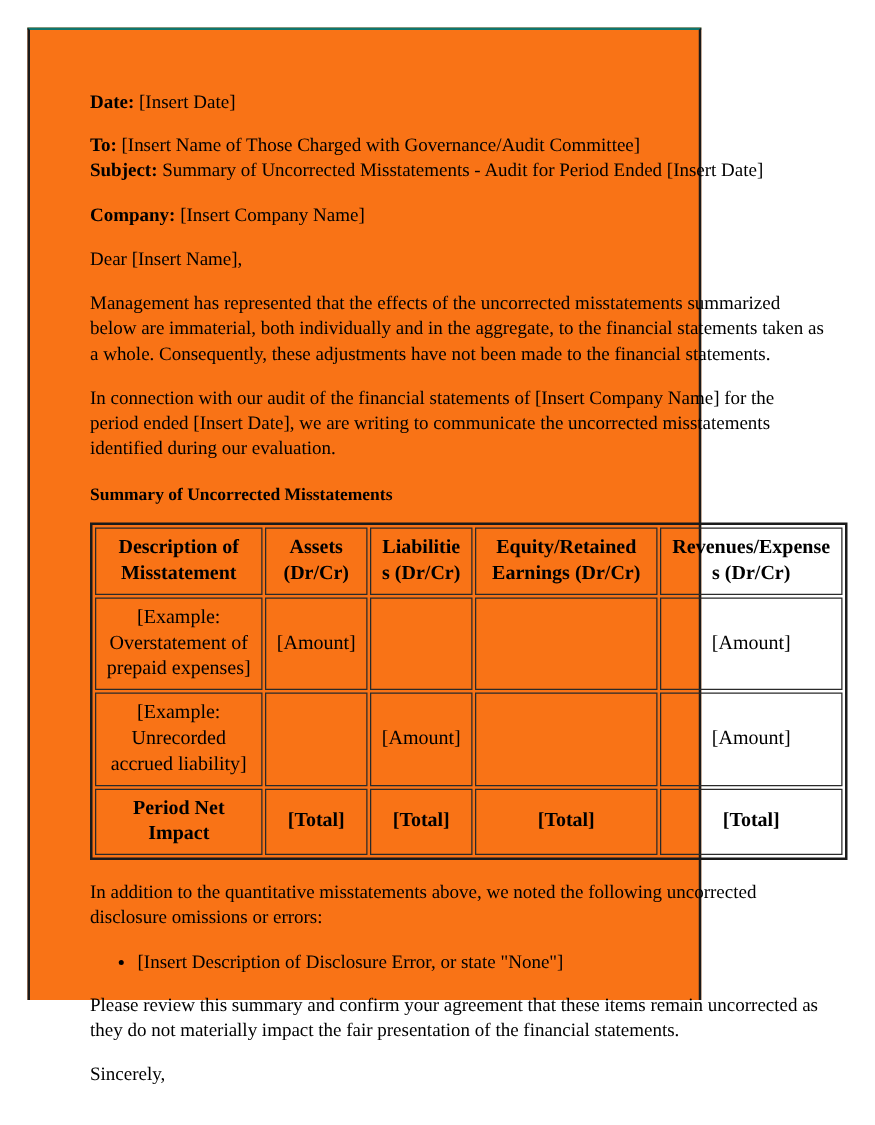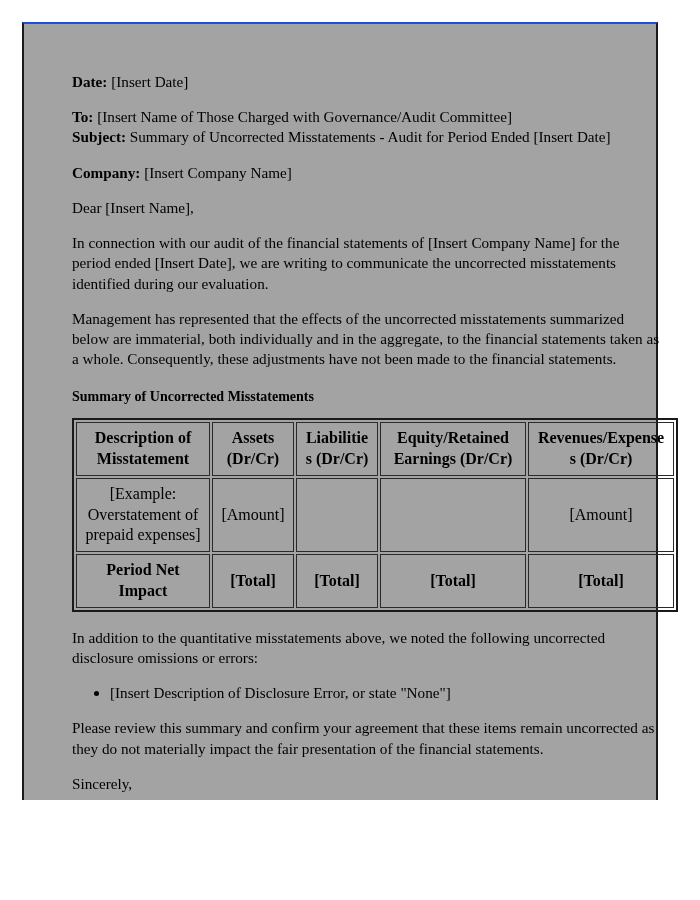--- a/index.html
+++ b/index.html
@@ -13,28 +13,28 @@
     overflow: hidden;
     font-family: "Liberation Serif", "DejaVu Serif", serif;
     color: #000000;
   }
 
   
   #page-frame {
     position: absolute;
     left: 22px;
     top: 22px;
-    width: 636px;
+    width: 539px;
     height: 778px;
     border-left: 2px solid #1a1a1a;
-    border-top: 2px solid #1d4ed8;
+    border-top: 2px solid #0f766e;
     border-right: 2px solid #1a1a1a;
     border-bottom: none;
     box-sizing: border-box;
-    background: #a3a3a3;
+    background: #f97316;
   }
 
   #doc-body {
     position: absolute;
     left: 48px;
     top: 48px;
     width: 588px;
     font-size: 15.2px;
     line-height: 1.33;
   }
@@ -126,23 +126,23 @@
       <span>Summary of Uncorrected Misstatements - Audit for Period Ended [Insert Date]</span>
     </p>
 
     <p class="blk">
       <span class="lbl">Company:</span>
       <span>[Insert Company Name]</span>
     </p>
 
     <p class="blk">Dear [Insert Name],</p>
 
+    <p class="blk">Management has represented that the effects of the uncorrected misstatements summarized below are immaterial, both individually and in the aggregate, to the financial statements taken as a whole. Consequently, these adjustments have not been made to the financial statements.</p>
+
     <p class="blk">In connection with our audit of the financial statements of [Insert Company Name] for the period ended [Insert Date], we are writing to communicate the uncorrected misstatements identified during our evaluation.</p>
-
-    <p class="blk">Management has represented that the effects of the uncorrected misstatements summarized below are immaterial, both individually and in the aggregate, to the financial statements taken as a whole. Consequently, these adjustments have not been made to the financial statements.</p>
 
     <h3 class="section-title">Summary of Uncorrected Misstatements</h3>
 
     <table class="misstatement-table">
       <colgroup>
         <col class="col-desc">
         <col class="col-asset">
         <col class="col-liab">
         <col class="col-eq">
         <col class="col-rev">
@@ -157,20 +157,27 @@
         </tr>
       </thead>
       <tbody>
         <tr>
           <td>[Example: Overstatement of prepaid expenses]</td>
           <td>[Amount]</td>
           <td></td>
           <td></td>
           <td>[Amount]</td>
         </tr>
+        <tr>
+          <td>[Example: Unrecorded accrued liability]</td>
+          <td></td>
+          <td>[Amount]</td>
+          <td></td>
+          <td>[Amount]</td>
+        </tr>
         <tr class="total-row">
           <td>Period Net Impact</td>
           <td>[Total]</td>
           <td>[Total]</td>
           <td>[Total]</td>
           <td>[Total]</td>
         </tr>
       </tbody>
     </table>
 

